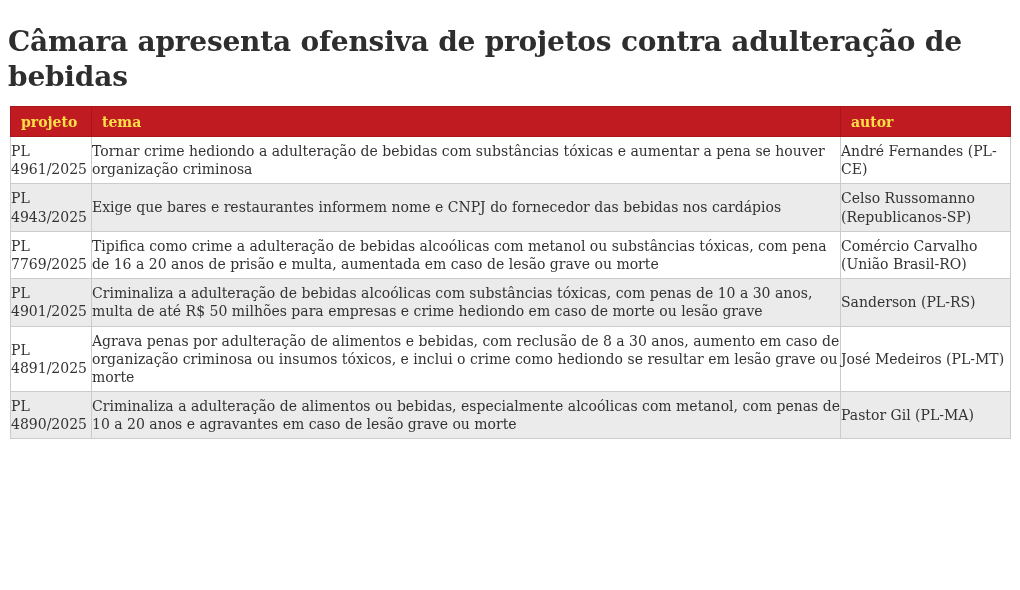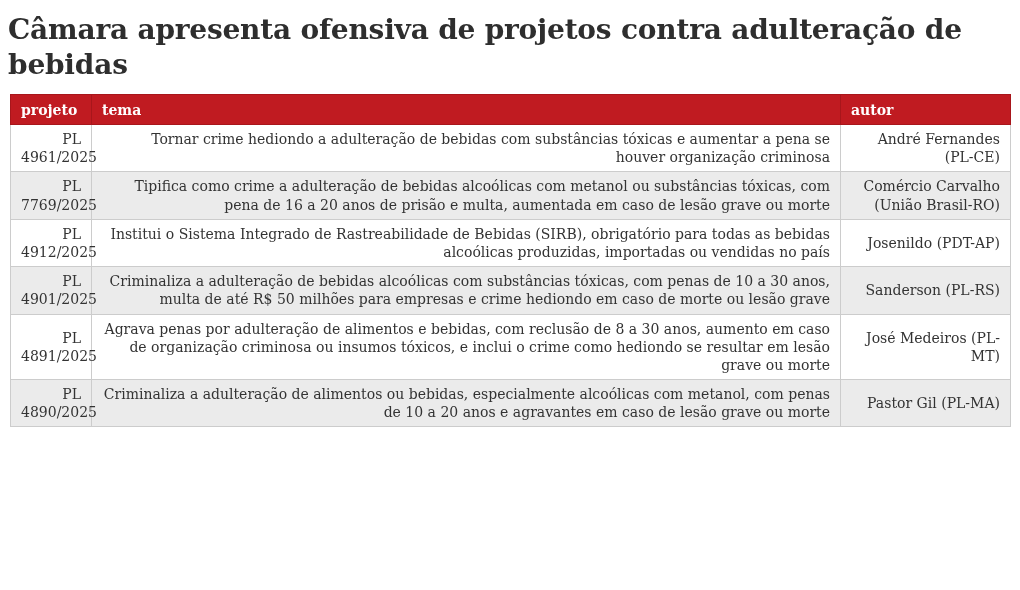--- a/index.html
+++ b/index.html
@@ -5,54 +5,53 @@
   * { box-sizing: border-box; }
   html, body {
     margin: 0; padding: 0;
     width: 1020px; height: 590px;
     background: #ffffff;
     font-family: "DejaVu Serif", "Liberation Serif", serif;
     color: #333333;
     overflow: hidden;
   }
   .page-title {
-    margin: 12px 8px 0 8px;
+    margin: 24px 8px 0 8px;
     font-size: 28px;
     line-height: 1.25;
     font-weight: 700;
     color: #2e2e2e;
     letter-spacing: -0.2px;
   }
   table.data-table {
     margin: 12px 10px 0 10px;
     width: 1000px;
     border-collapse: collapse;
     font-size: 14px;
     table-layout: fixed;
   }
   .data-table th {
     background: #c01b21;
-    color: #ffffff;
+    color: #fde047;
     font-weight: 700;
     text-align: left;
     padding: 6px 10px;
     border: 1px solid #a8161b;
     height: 30px;
     font-size: 14px;
   }
   .data-table col.col-projeto { width: 81px; }
   .data-table col.col-tema   { width: 749px; }
   .data-table col.col-autor  { width: 170px; }
   .data-table td {
-    padding: 5px 10px;
+    padding: 5px 0;
     border: 1px solid #cccccc;
     vertical-align: middle;
     line-height: 1.3;
     color: #333333;
-    text-align: right;
   }
   .data-table tbody tr { height: 45px; background: #ffffff; }
   .data-table tbody tr:nth-child(even) { background: #ebebeb; }
 </style>
 </head>
 <body>
 
 <h1 class="page-title">Câmara apresenta ofensiva de projetos contra adulteração de bebidas</h1>
 
 <table class="data-table">
@@ -70,33 +69,33 @@
   </thead>
   <tbody id="table-body">
   <tr>
     <td>PL 4961/2025</td>
     <td>Tornar crime hediondo a adulteração de bebidas com substâncias tóxicas e aumentar a pena se houver organização criminosa</td>
     <td>André Fernandes (PL-CE)</td>
   </tr>
 
 
 
+  <tr>
+    <td>PL 4943/2025</td>
+    <td>Exige que bares e restaurantes informem nome e CNPJ do fornecedor das bebidas nos cardápios</td>
+    <td>Celso Russomanno (Republicanos-SP)</td>
+  </tr>
 
   <tr>
     <td>PL 7769/2025</td>
     <td>Tipifica como crime a adulteração de bebidas alcoólicas com metanol ou substâncias tóxicas, com pena de 16 a 20 anos de prisão e multa, aumentada em caso de lesão grave ou morte</td>
     <td>Comércio Carvalho (União Brasil-RO)</td>
   </tr>
 
 
-  <tr>
-    <td>PL 4912/2025</td>
-    <td>Institui o Sistema Integrado de Rastreabilidade de Bebidas (SIRB), obrigatório para todas as bebidas alcoólicas produzidas, importadas ou vendidas no país</td>
-    <td>Josenildo (PDT-AP)</td>
-  </tr>
 
   <tr>
     <td>PL 4901/2025</td>
     <td>Criminaliza a adulteração de bebidas alcoólicas com substâncias tóxicas, com penas de 10 a 30 anos, multa de até R$ 50 milhões para empresas e crime hediondo em caso de morte ou lesão grave</td>
     <td>Sanderson (PL-RS)</td>
   </tr>
 
   <tr>
     <td>PL 4891/2025</td>
     <td>Agrava penas por adulteração de alimentos e bebidas, com reclusão de 8 a 30 anos, aumento em caso de organização criminosa ou insumos tóxicos, e inclui o crime como hediondo se resultar em lesão grave ou morte</td>

